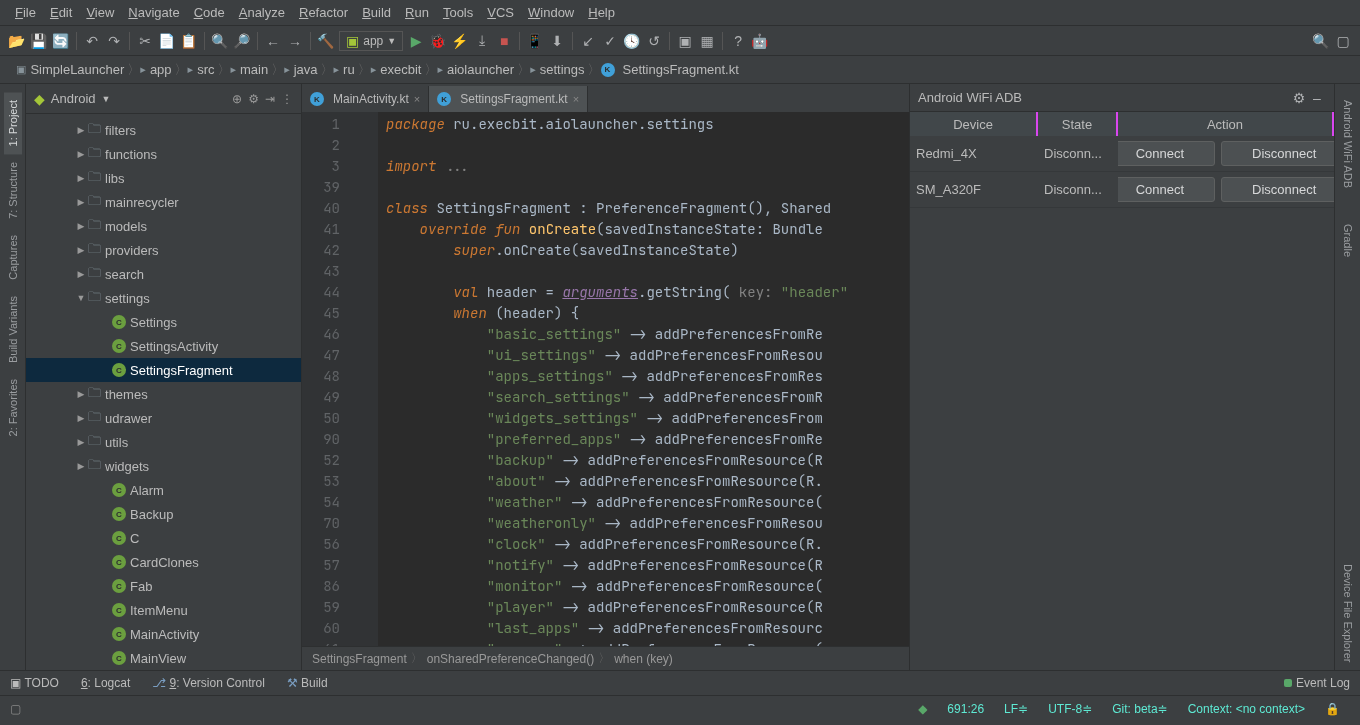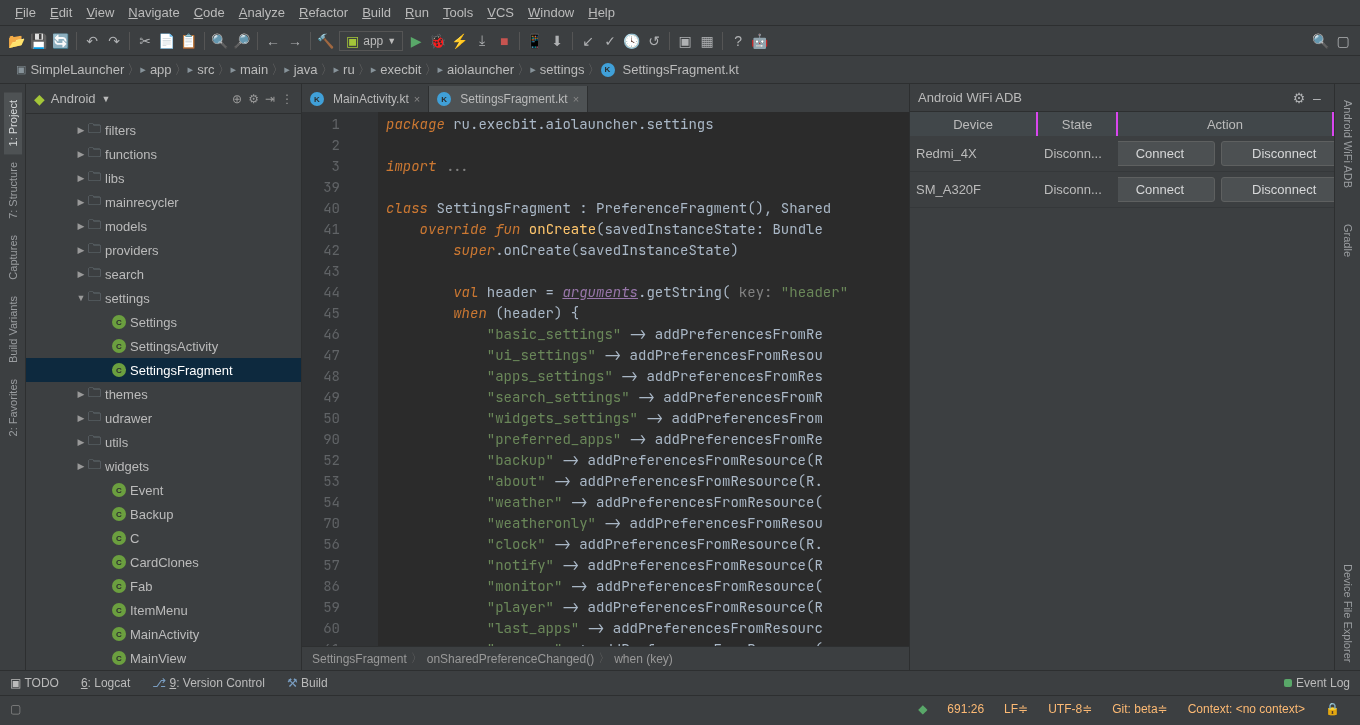--- a/index.html
+++ b/index.html
@@ -281,21 +281,21 @@
 .statusbar {
   height: 26px;
   display: flex;
   align-items: center;
   background: #3c3f41;
   border-top: 1px solid #2d2f30;
   padding: 0 10px;
   font-size: 12px;
 }
 .statusbar .spacer { flex: 1; }
-.status-item { padding: 0 10px; color: #fdba74; }
+.status-item { padding: 0 10px; color: #5eead4; }
 .green-dot { width: 8px; height: 8px; background: #59a869; border-radius: 2px; display: inline-block; margin-right: 4px; }
 </style>
 </head>
 <body>
 
 <div class="menubar" id="menubar">
     <span><u>F</u>ile</span>
     <span><u>E</u>dit</span>
     <span><u>V</u>iew</span>
     <span><u>N</u>avigate</span>
@@ -494,21 +494,21 @@
           <span>utils</span>
         </div>
         <div class="tree-item" style="padding-left: 48px;">
           <span class="arrow">▶</span>
           <span class="folder-icon">🗀</span>
           <span>widgets</span>
         </div>
         <div class="tree-item" style="padding-left: 72px;">
           <span class="arrow"></span>
           <span class="kt-icon">C</span>
-          <span>Event</span>
+          <span>Alarm</span>
         </div>
         <div class="tree-item" style="padding-left: 72px;">
           <span class="arrow"></span>
           <span class="kt-icon">C</span>
           <span>Backup</span>
         </div>
         <div class="tree-item" style="padding-left: 72px;">
           <span class="arrow"></span>
           <span class="kt-icon">C</span>
           <span>C</span>

